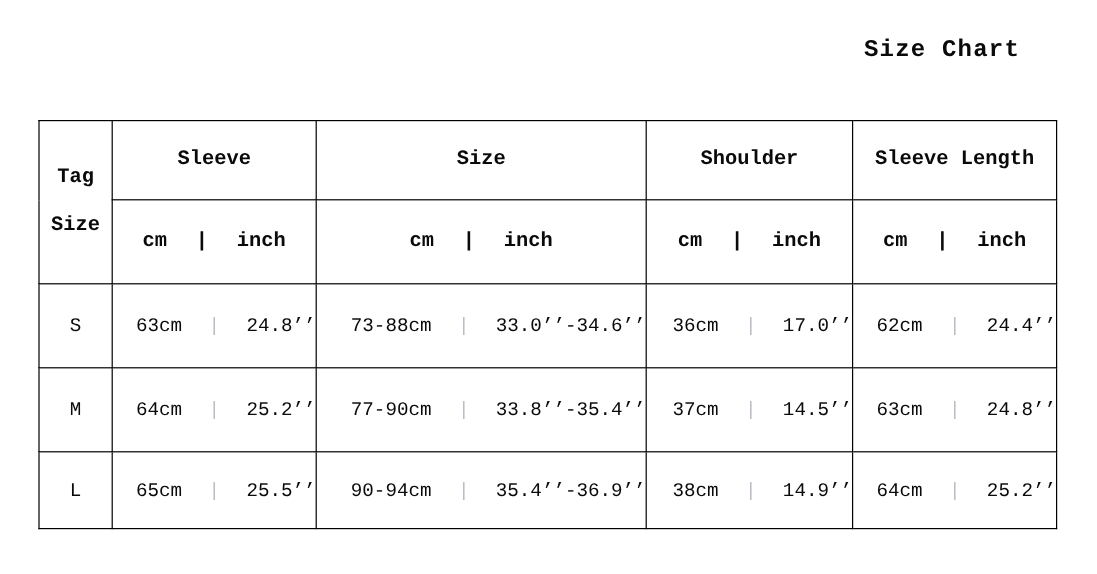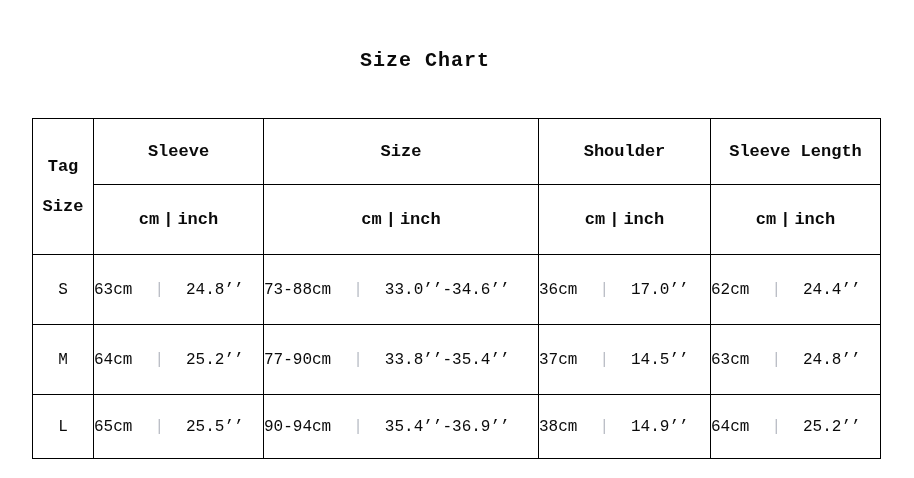--- a/index.html
+++ b/index.html
@@ -3,41 +3,41 @@
 <meta charset="utf-8">
 <style>
   html,body{margin:0;padding:0;}
   body{
     width:914px;height:478px;background:#ffffff;overflow:hidden;
     font-family:"Liberation Mono","DejaVu Sans Mono",monospace;
     color:#0a0a0a;
   }
   .page{width:914px;height:478px;position:relative;}
   .title{
-    text-align:center;font-size:20px;font-weight:bold;
-    padding-top:49px;letter-spacing:1px;width:850px;
+    text-align:right;font-size:20px;font-weight:bold;
+    padding-top:31px;letter-spacing:1px;width:850px;
   }
   table.size-chart{
     border-collapse:collapse;table-layout:fixed;
     margin:46px 0 0 32px;width:848px;
   }
   th,td{border:1px solid #000;padding:0;text-align:center;vertical-align:middle;}
   tr.colhead-row{height:66px;margin-left:20px;}
   tr.unit-row{height:70px;}
   tr.data-row{height:70px;}
   tr.data-row:last-child{height:64px;}
   th{font-size:17px;font-weight:bold;}
   td{font-size:16px;font-weight:normal;}
   .corner div{line-height:40px;font-size:17px;font-weight:bold;}
   .pair{
-    display:flex;justify-content:flex-start;align-items:center;gap:22px;
+    display:flex;justify-content:flex-end;align-items:center;gap:22px;
     white-space:nowrap;
   }
   .unit-pair{
-    display:flex;justify-content:center;align-items:center;gap:4px;
+    display:flex;justify-content:center;align-items:center;gap:24px;
     white-space:nowrap;font-weight:bold;font-size:17px;
   }
   .sep-muted{color:#b9bdc5;}
   .sep-dark{color:#0a0a0a;}
 </style>
 </head>
 <body>
 
 <div class="page">
 

